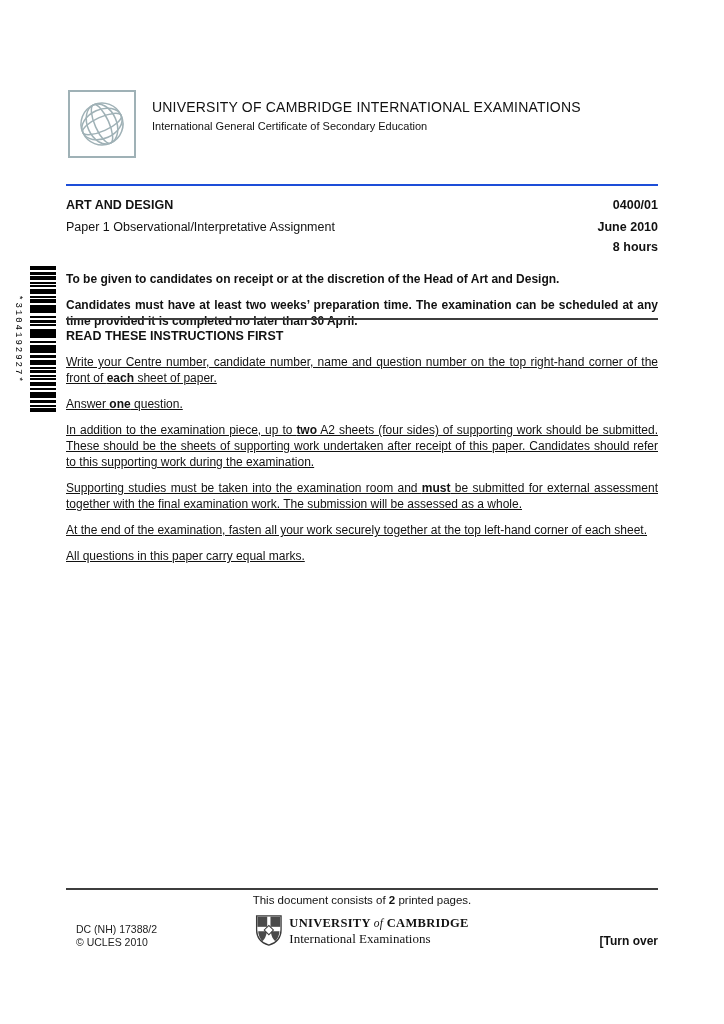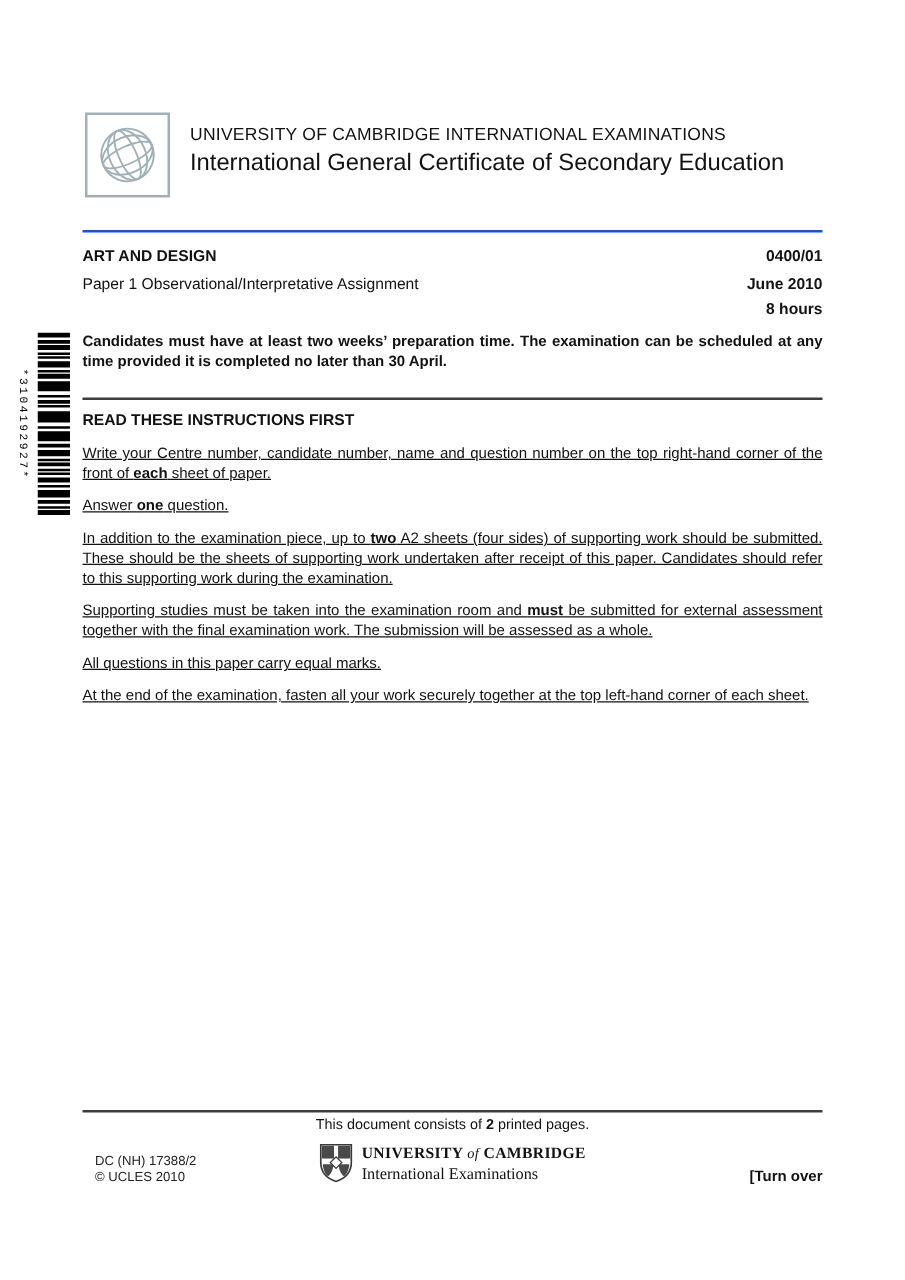--- a/index.html
+++ b/index.html
@@ -6,21 +6,21 @@
   #page{
     position:relative;width:724px;height:1024px;background:#ffffff;
     font-family:"Liberation Sans",sans-serif;color:#121212;overflow:hidden;
     margin:0 auto;
   }
   .abs{position:absolute;}
   
   #logo-box{left:68px;top:90px;width:64px;height:64px;border:2px solid #9fb1b6;}
   #org{left:152px;top:99px;width:520px;}
   #org-line1{font-size:14px;letter-spacing:.2px;}
-  #org-line2{font-size:19px;margin-top:5px;}
+  #org-line2{font-size:11px;margin-top:5px;}
   
   #title-block{left:66px;top:184px;width:592px;border-top:2px solid #1d4ed8;}
   .trow{display:flex;justify-content:space-between;align-items:baseline;line-height:15px;font-size:12.5px;}
   .trow1{margin-top:12px;}
   .trow2{margin-top:7px;}
   .trow3{margin-top:5px;justify-content:flex-end;}
   .bold{font-weight:bold;}
   .notice{font-weight:bold;font-size:12px;line-height:16px;text-align:justify;margin:0;}
   #notice-1{margin-top:16px;}
   #notice-2{margin-top:10px;}
@@ -79,31 +79,32 @@
       <span class="bold">ART AND DESIGN</span>
       <span class="bold">0400/01</span>
     </div>
     <div class="trow trow2">
       <span>Paper 1  Observational/Interpretative Assignment</span>
       <span class="bold">June 2010</span>
     </div>
     <div class="trow trow3">
       <span class="bold">8 hours</span>
     </div>
+    <p class="notice" id="notice-1">To be given to candidates on receipt or at the discretion of the Head of Art and Design.</p>
     <p class="notice" id="notice-2">Candidates must have at least two weeks’ preparation time. The examination can be scheduled at any time provided it is completed no later than 30 April.</p>
   </div>
 
   <div class="abs" id="instructions">
     <div id="instructions-heading">READ THESE INSTRUCTIONS FIRST</div>
     <p class="para"><span>Write your Centre number, candidate number, name and question number on the top right-hand corner of the front of </span><span class="b">each</span><span> sheet of paper.</span></p>
     <p class="para"><span>Answer </span><span class="b">one</span><span> question.</span></p>
     <p class="para"><span>In addition to the examination piece, up to </span><span class="b">two</span><span> A2 sheets (four sides) of supporting work should be submitted. These should be the sheets of supporting work undertaken after receipt of this paper. Candidates should refer to this supporting work during the examination.</span></p>
     <p class="para"><span>Supporting studies must be taken into the examination room and </span><span class="b">must</span><span> be submitted for external assessment together with the final examination work. The submission will be assessed as a whole.</span></p>
+    <p class="para"><span>At the end of the examination, fasten all your work securely together at the top left-hand corner of each sheet.</span></p>
     <p class="para"><span>All questions in this paper carry equal marks.</span></p>
-    <p class="para"><span>At the end of the examination, fasten all your work securely together at the top left-hand corner of each sheet.</span></p>
   </div>
 
   <div class="abs" id="barcode-number">*3104192927*</div>
   <div class="abs" id="barcode">
       <div class="bar" style="height: 4px; margin-bottom: 2px;"></div>
       <div class="bar" style="height: 3px; margin-bottom: 1px;"></div>
       <div class="bar" style="height: 4px; margin-bottom: 2px;"></div>
       <div class="bar" style="height: 2px; margin-bottom: 1px;"></div>
       <div class="bar" style="height: 2px; margin-bottom: 2px;"></div>
       <div class="bar" style="height: 5px; margin-bottom: 2px;"></div>

